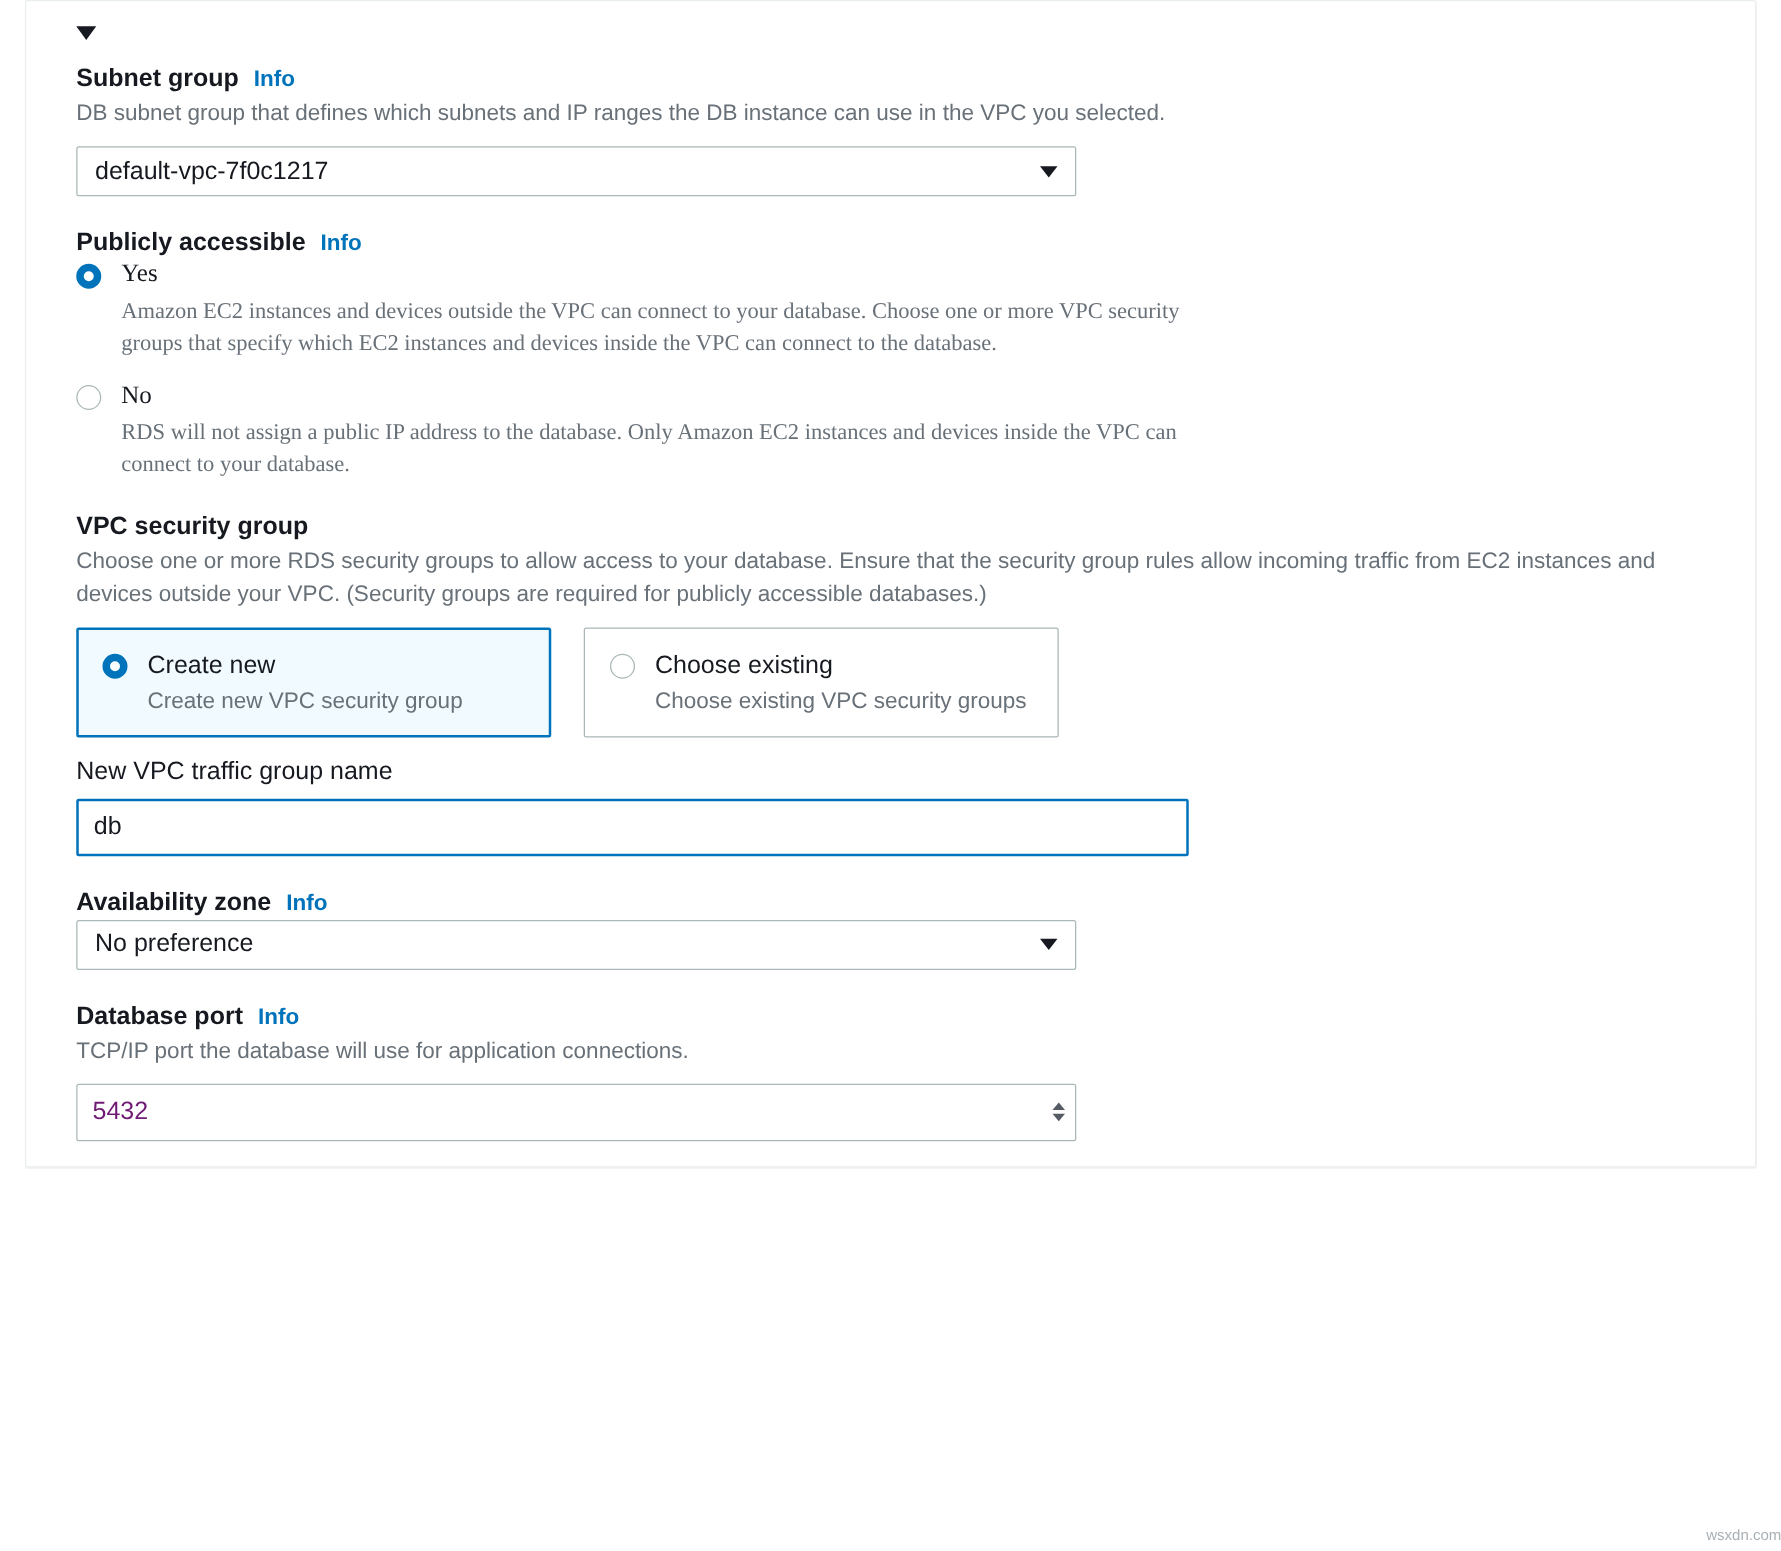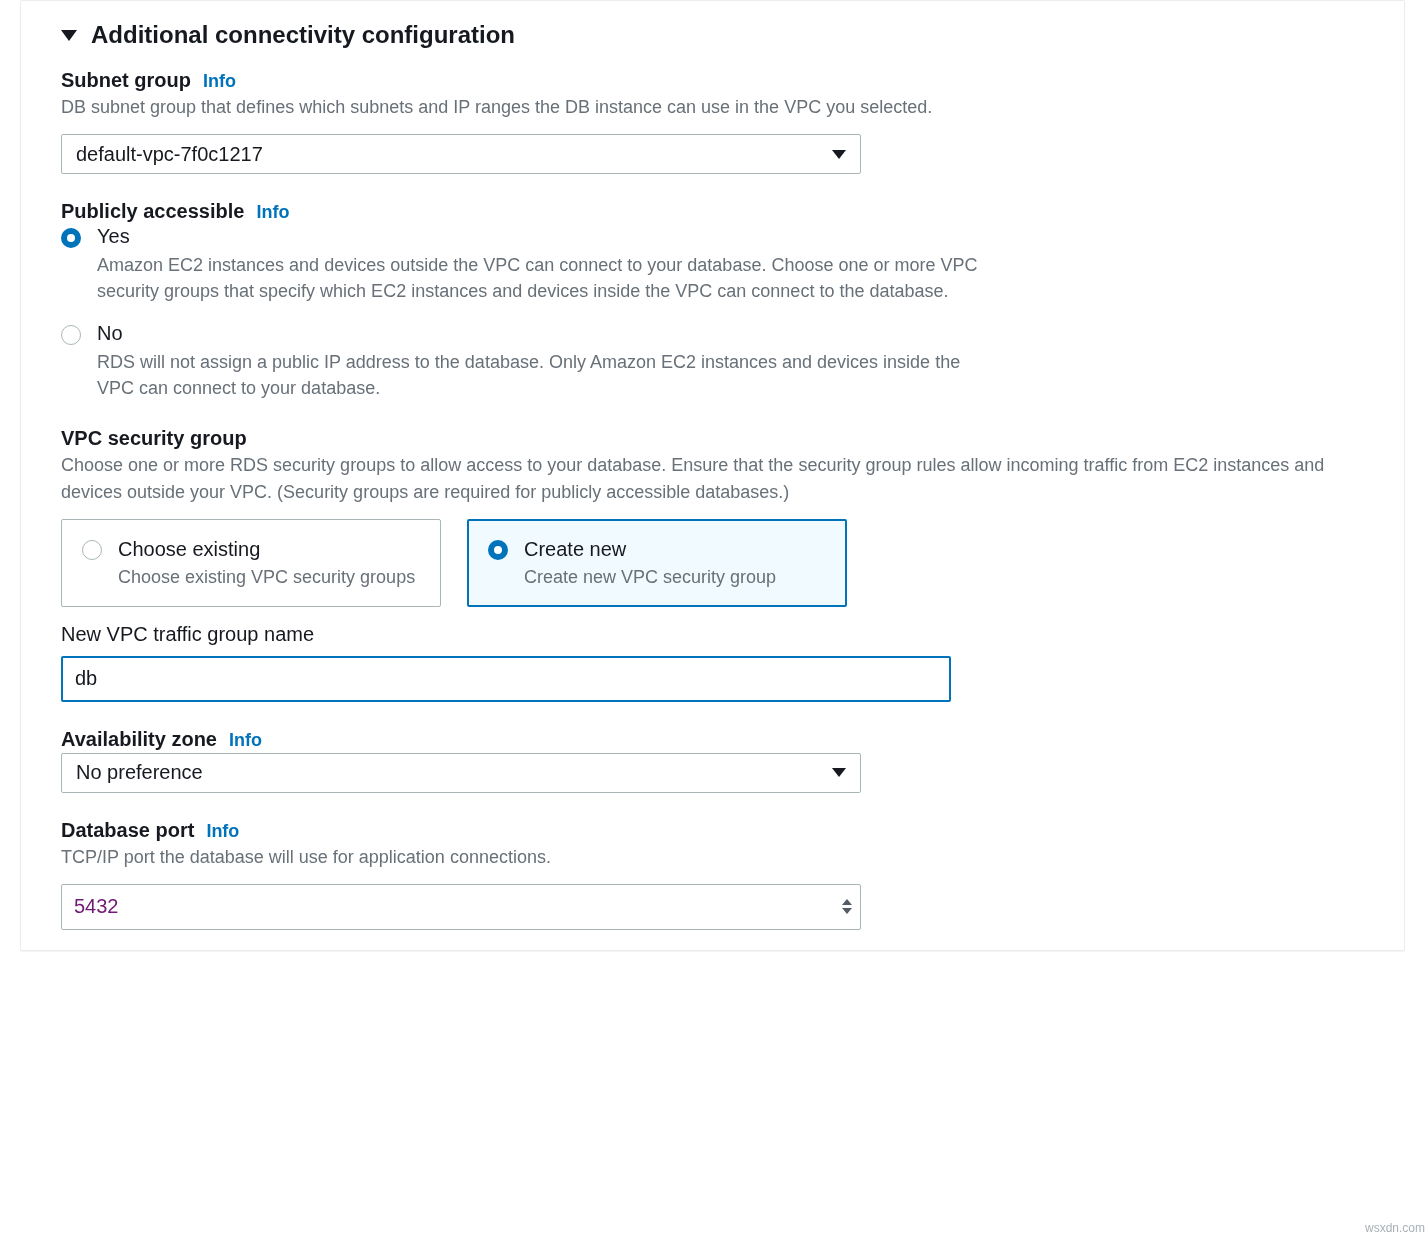--- a/index.html
+++ b/index.html
@@ -35,21 +35,21 @@
       border-top: 11px solid #16191f;
     }
     .expand-header h2 {
       font-size: 24px;
       font-weight: 700;
       color: #16191f;
     }
     .field { margin-bottom: 26px; }
     .field-label-row {
       display: flex;
-      align-items: flex-end;
+      align-items: center;
       gap: 12px;
       margin-bottom: 2px;
     }
     .field-label {
       font-size: 20px;
       font-weight: 700;
       color: #16191f;
     }
     .info-link {
       font-size: 18px;
@@ -84,21 +84,21 @@
       border-top: 9px solid #16191f;
     }
     .radio-group { display: flex; flex-direction: column; gap: 18px; max-width: 920px; }
     .radio-item { display: flex; align-items: flex-start; gap: 16px; }
     .radio {
       width: 20px; height: 20px; border-radius: 50%;
       border: 1px solid #aab7b8; flex-shrink: 0; margin-top: 3px;
       position: relative; cursor: pointer; background: #fff;
     }
     .radio.checked { border: 6px solid #0073bb; }
-    .radio-body { flex: 1; }
+    .radio-body { flex: 1; font-family: Liberation Serif, serif; }
     .radio-title { font-size: 20px; font-weight: 400; color: #16191f; margin-bottom: 4px; }
     .radio-desc { font-size: 18px; color: #687078; line-height: 1.45; }
     .tiles { display: flex; gap: 26px; margin-top: 4px; }
     .tile {
       flex: 0 0 auto;
       width: 380px;
       border: 1px solid #aab7b8;
       border-radius: 2px;
       padding: 18px 20px;
       display: flex;
@@ -168,21 +168,20 @@
       color: #a9b0b5;
     }
   </style>
 </head>
 <body>
 
 <div class="panel">
 
   <div class="expand-header">
     <div class="tri"></div>
-    <h2>Additional connectivity configuration</h2>
   </div>
 
   <div class="panel-inner">
 
     <div class="field">
       <div class="field-label-row">
         <span class="field-label">Subnet group</span>
         <span class="info-link">Info</span>
       </div>
       <div class="field-desc">DB subnet group that defines which subnets and IP ranges the DB instance can use in the VPC you selected.</div>
@@ -214,32 +213,32 @@
         </div>
       </div>
     </div>
 
     <div class="field">
       <div class="field-label-row">
         <span class="field-label">VPC security group</span>
       </div>
       <div class="field-desc">Choose one or more RDS security groups to allow access to your database. Ensure that the security group rules allow incoming traffic from EC2 instances and devices outside your VPC. (Security groups are required for publicly accessible databases.)</div>
       <div class="tiles">
+        <div class="tile selected">
+          <div class="radio checked"></div>
+          <div>
+            <div class="tile-title">Create new</div>
+            <div class="tile-desc">Create new VPC security group</div>
+          </div>
+        </div>
         <div class="tile">
           <div class="radio"></div>
           <div>
             <div class="tile-title">Choose existing</div>
             <div class="tile-desc">Choose existing VPC security groups</div>
-          </div>
-        </div>
-        <div class="tile selected">
-          <div class="radio checked"></div>
-          <div>
-            <div class="tile-title">Create new</div>
-            <div class="tile-desc">Create new VPC security group</div>
           </div>
         </div>
       </div>
       <div class="subfield-label">New VPC traffic group name</div>
       <input class="text-input" type="text" value="db" style="">
     </div>
 
     <div class="field">
       <div class="field-label-row">
         <span class="field-label">Availability zone</span>

